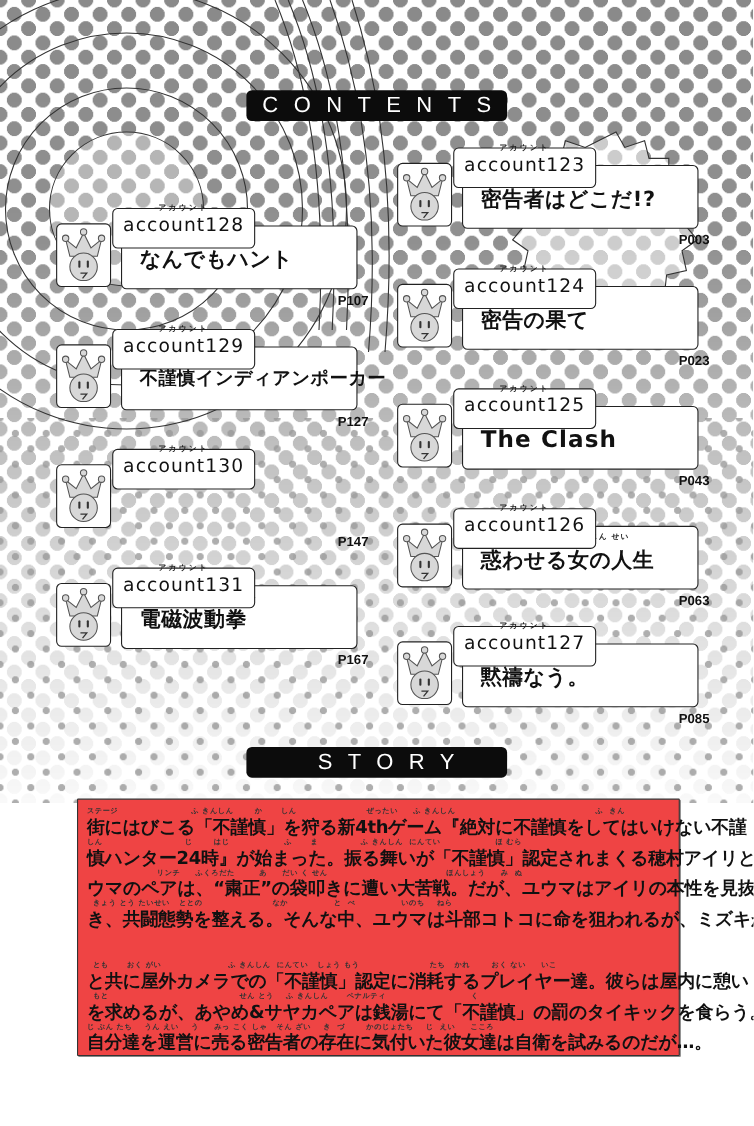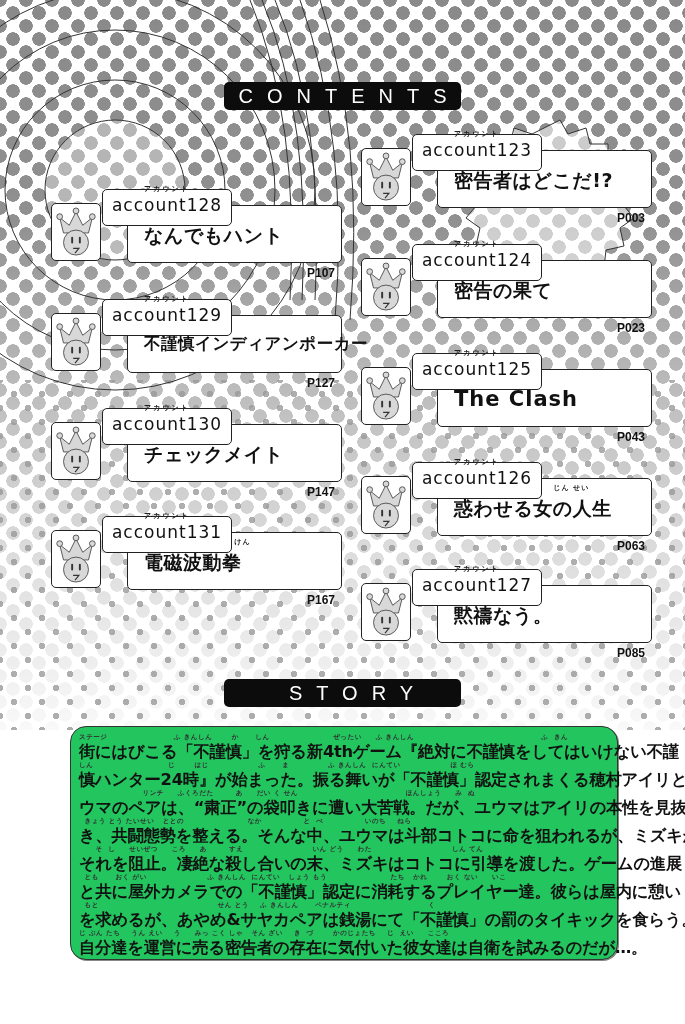--- a/index.html
+++ b/index.html
@@ -43,21 +43,21 @@
 
   .entry { position:absolute; width:290px; height:100px; }
   .entry .crown-box {
     position:absolute; left:4px; top:20px; width:50px; height:58px;
     background:#fff; border:1.5px solid #222; border-radius:5px; box-sizing:border-box;
     overflow:hidden;
   }
   .entry .crown-box svg { width:100%; height:100%; display:block; }
   .entry .title-box {
     position:absolute; left:63px; top:22px; width:215px; height:58px;
-    background:#fff; border:1.5px solid #222; border-radius:5px; box-sizing:border-box;margin-left:17px;
+    background:#fff; border:1.5px solid #222; border-radius:5px; box-sizing:border-box;
   }
   .entry .account-tab {
     position:absolute; left:55px; top:6px; width:130px; height:37px;
     background:#fff; border:1.5px solid #222; border-radius:5px; box-sizing:border-box;
     text-align:center;
   }
   .account-ruby {
     position:absolute; left:0; right:0; top:-5px; font-size:7px; color:#222;
     letter-spacing:2px; line-height:8px; font-weight:bold;
   }
@@ -75,21 +75,21 @@
     color:#111; white-space:nowrap; letter-spacing:0.5px;
   }
   .title-text.latin { font-family:"DejaVu Sans", sans-serif; font-size:21px; letter-spacing:1px; }
   .page-num {
     position:absolute; right:2px; top:83px; font-size:12px; font-weight:bold;
     color:#111; font-family:Liberation Sans, sans-serif;
   }
 
   .story-box {
     position:absolute; left:70px; top:726px; width:548px; height:234px;
-    background:#22c55e; border:1.5px solid #333; border-radius:16px; box-sizing:border-box;
+    background:#ef4444; border:1.5px solid #333; border-radius:1px; box-sizing:border-box;
     box-shadow:1px 1px 0 #888;
   }
   .story-line {
     position:absolute; left:8px; right:6px; height:28px;
   }
   .story-ruby {
     position:absolute; left:0; top:0; font-size:6.5px; font-weight:bold; color:#333;
     white-space:pre; letter-spacing:0.5px; line-height:7px;
   }
   .story-text {
@@ -327,24 +327,20 @@
           <circle cx="42" cy="13" r="3"></circle>
           <circle cx="25" cy="40" r="13"></circle>
         </g>
         <g fill="#333">
           <rect x="20" y="34" width="2" height="7" rx="1"></rect>
           <rect x="28" y="34" width="2" height="7" rx="1"></rect>
         </g>
         <path d="M22 46 h6 l-4 5" stroke="#333" fill="none" stroke-width="1.2"></path>
       </svg>
   </div>
-  <div class="title-box">
-    <span class="title-ruby"></span>
-    <span class="title-text">チェックメイト</span>
-  </div>
   <div class="account-tab">
     <span class="account-ruby">アカウント</span>
     <span class="account-label">account130</span>
   </div>
   <span class="page-num">P147</span>
 </div>
 
 <div class="entry" style="left:47px; top:510px;">
   <div class="crown-box">
     <svg viewBox="0 0 50 58">
@@ -385,24 +381,20 @@
     <span class="story-text">慎ハンター24時』が始まった。振る舞いが「不謹慎」認定されまくる穂村アイリとユ</span>
   </div>
   <div class="story-line" style="top:63px;">
     <span class="story-ruby">                       リンチ     ふくろだた        あ     だい く せん                                       ほんしょう     み  ぬ</span>
     <span class="story-text">ウマのペアは、“粛正”の袋叩きに遭い大苦戦。だが、ユウマはアイリの本性を見抜</span>
   </div>
   <div class="story-line" style="top:91px;">
     <span class="story-ruby">  きょう とう たいせい   ととの                       なか               と  べ               いのち    ねら</span>
     <span class="story-text">き、共闘態勢を整える。そんな中、ユウマは斗部コトコに命を狙われるが、ミズキが</span>
   </div>
-  <div class="story-line" style="top:119px;">
-    <span class="story-ruby">      そ  し     せいぜつ     ころ     あ        すえ                         いん どう     わた                             しん てん</span>
-    <span class="story-text">それを阻止。凄絶な殺し合いの末、ミズキはコトコに引導を渡した。ゲームの進展</span>
-  </div>
   <div class="story-line" style="top:147px;">
     <span class="story-ruby">  とも      おく がい                      ふ きんしん  にんてい   しょう もう                       たち   かれ       おく ない     いこ</span>
     <span class="story-text">と共に屋外カメラでの「不謹慎」認定に消耗するプレイヤー達。彼らは屋内に憩い</span>
   </div>
   <div class="story-line" style="top:175px;">
     <span class="story-ruby">  もと                                           せん とう    ふ きんしん      ペナルティ                            く</span>
     <span class="story-text">を求めるが、あやめ&amp;サヤカペアは銭湯にて「不謹慎」の罰のタイキックを食らう。</span>
   </div>
   <div class="story-line" style="top:203px;">
     <span class="story-ruby">じ ぶん たち    うん えい    う     みっ こく しゃ   そん ざい    き  づ       かのじょたち    じ  えい     こころ</span>

